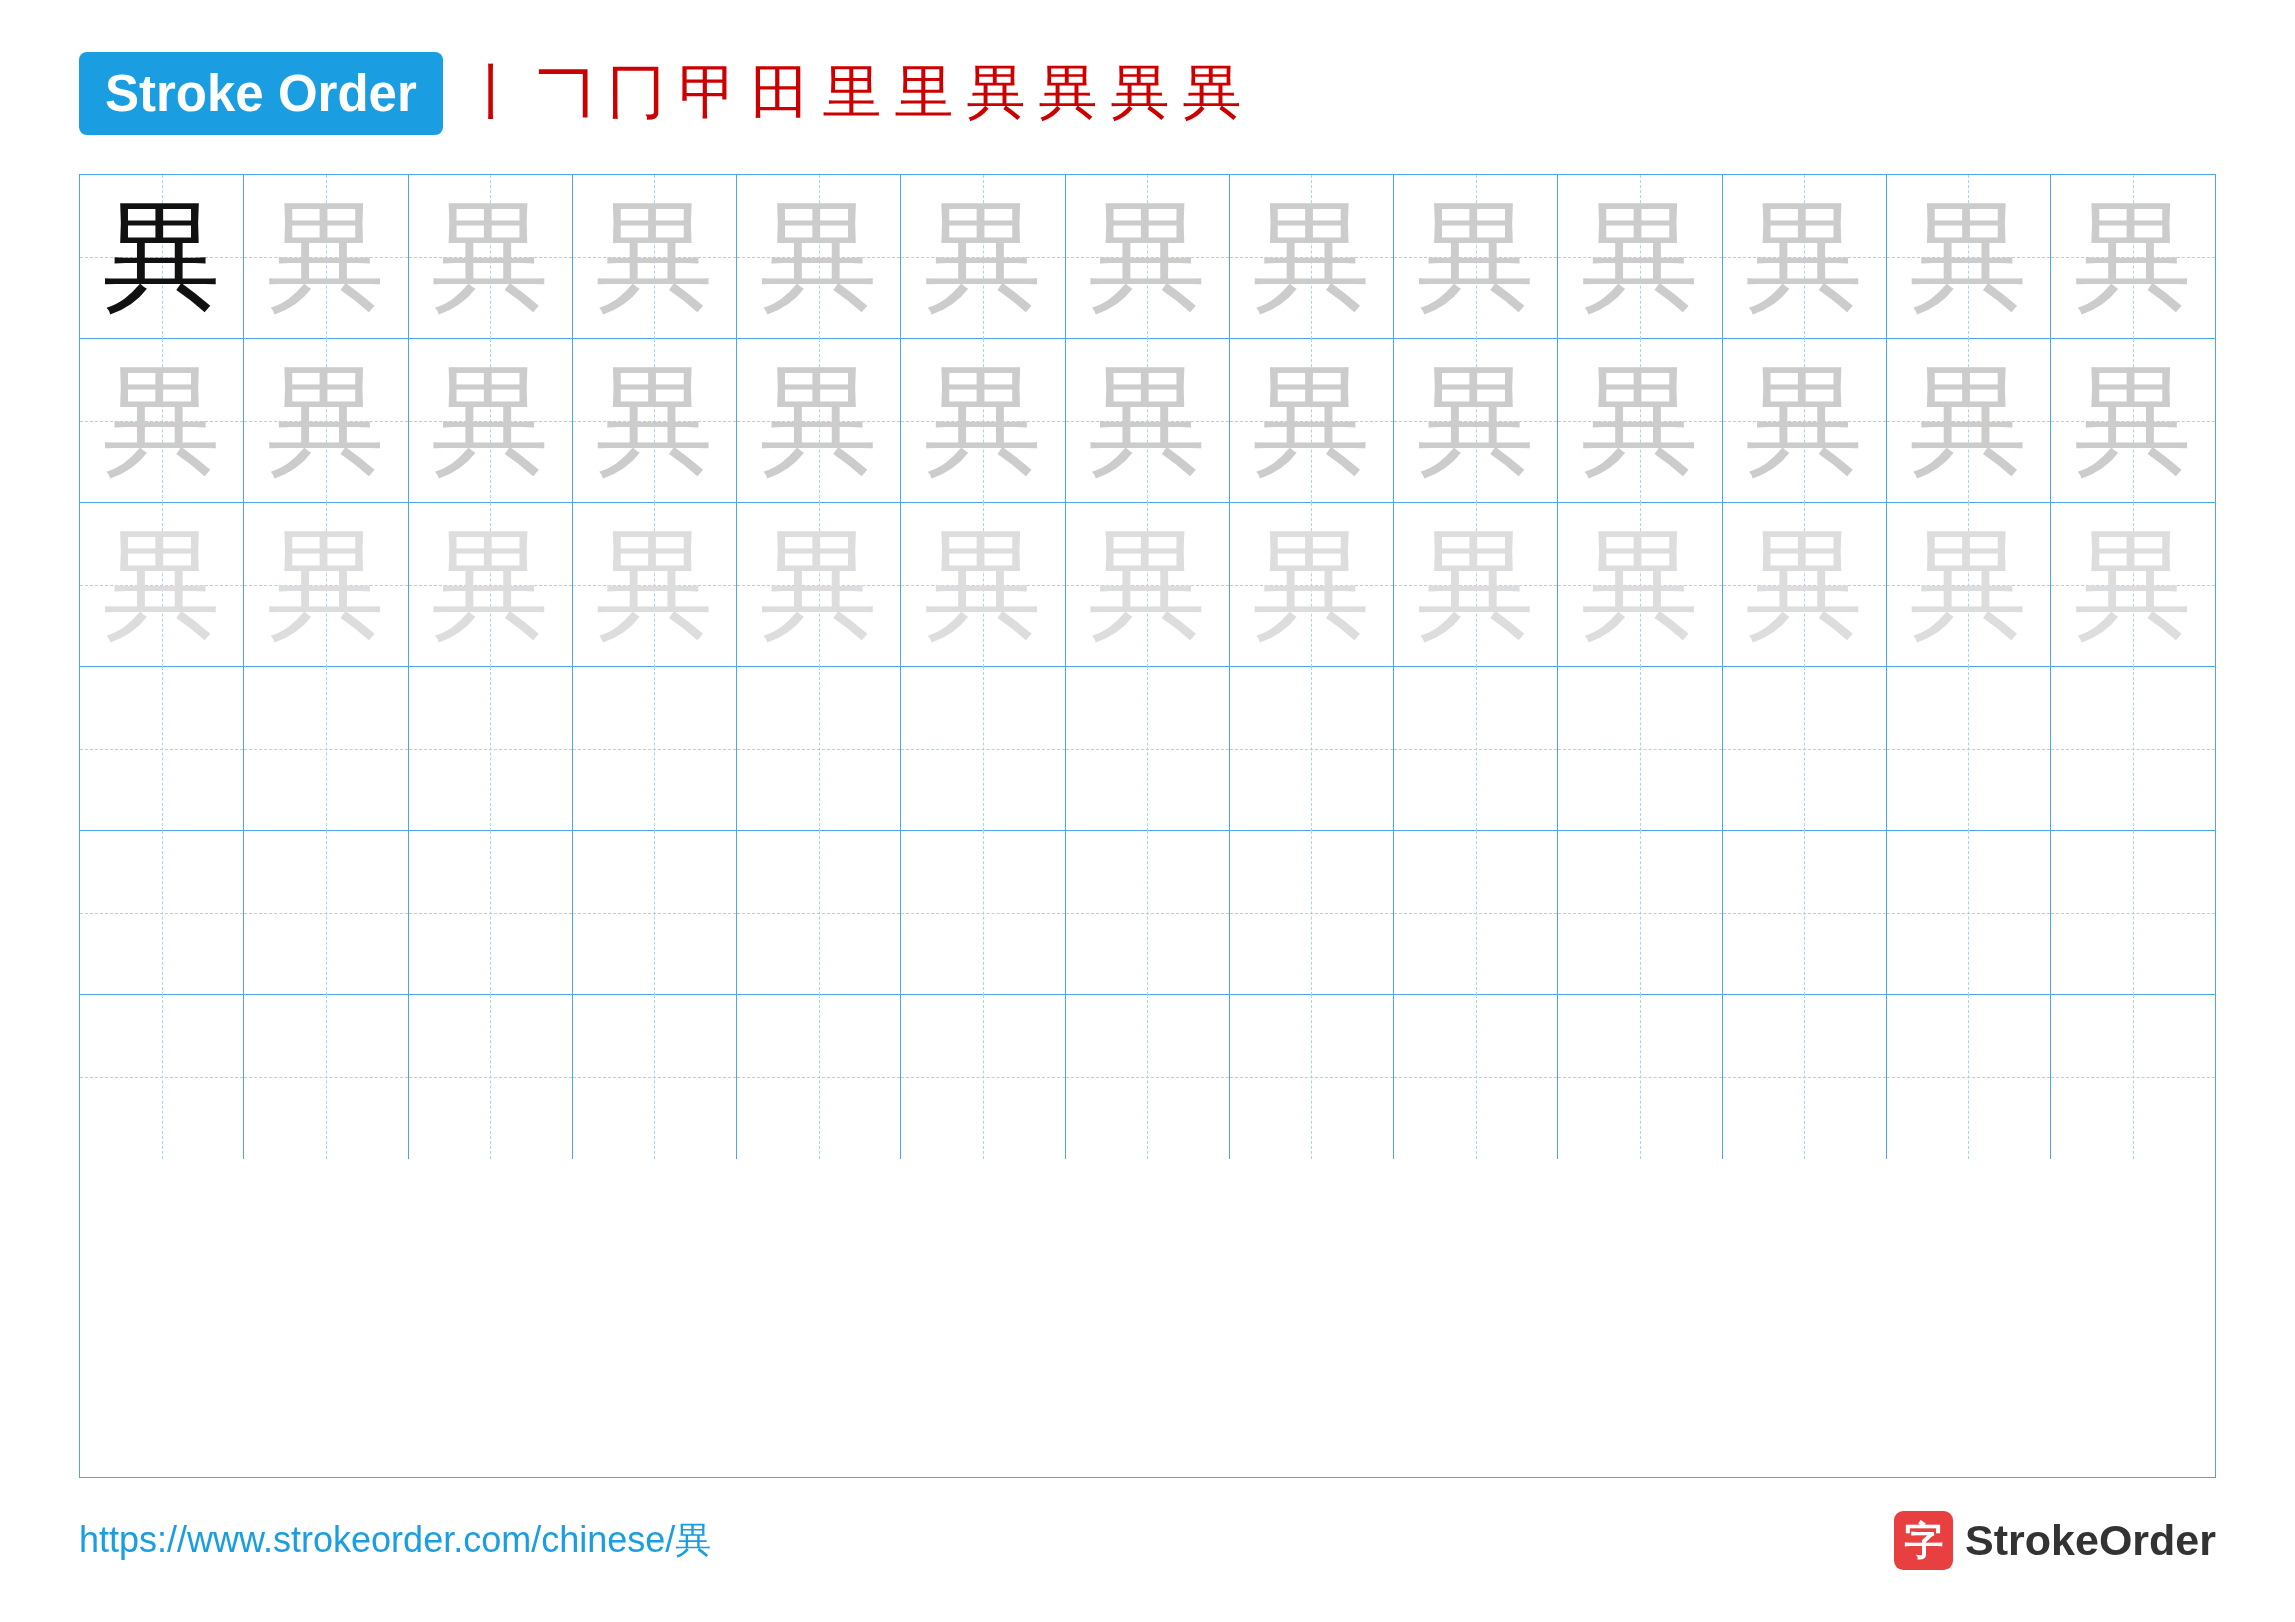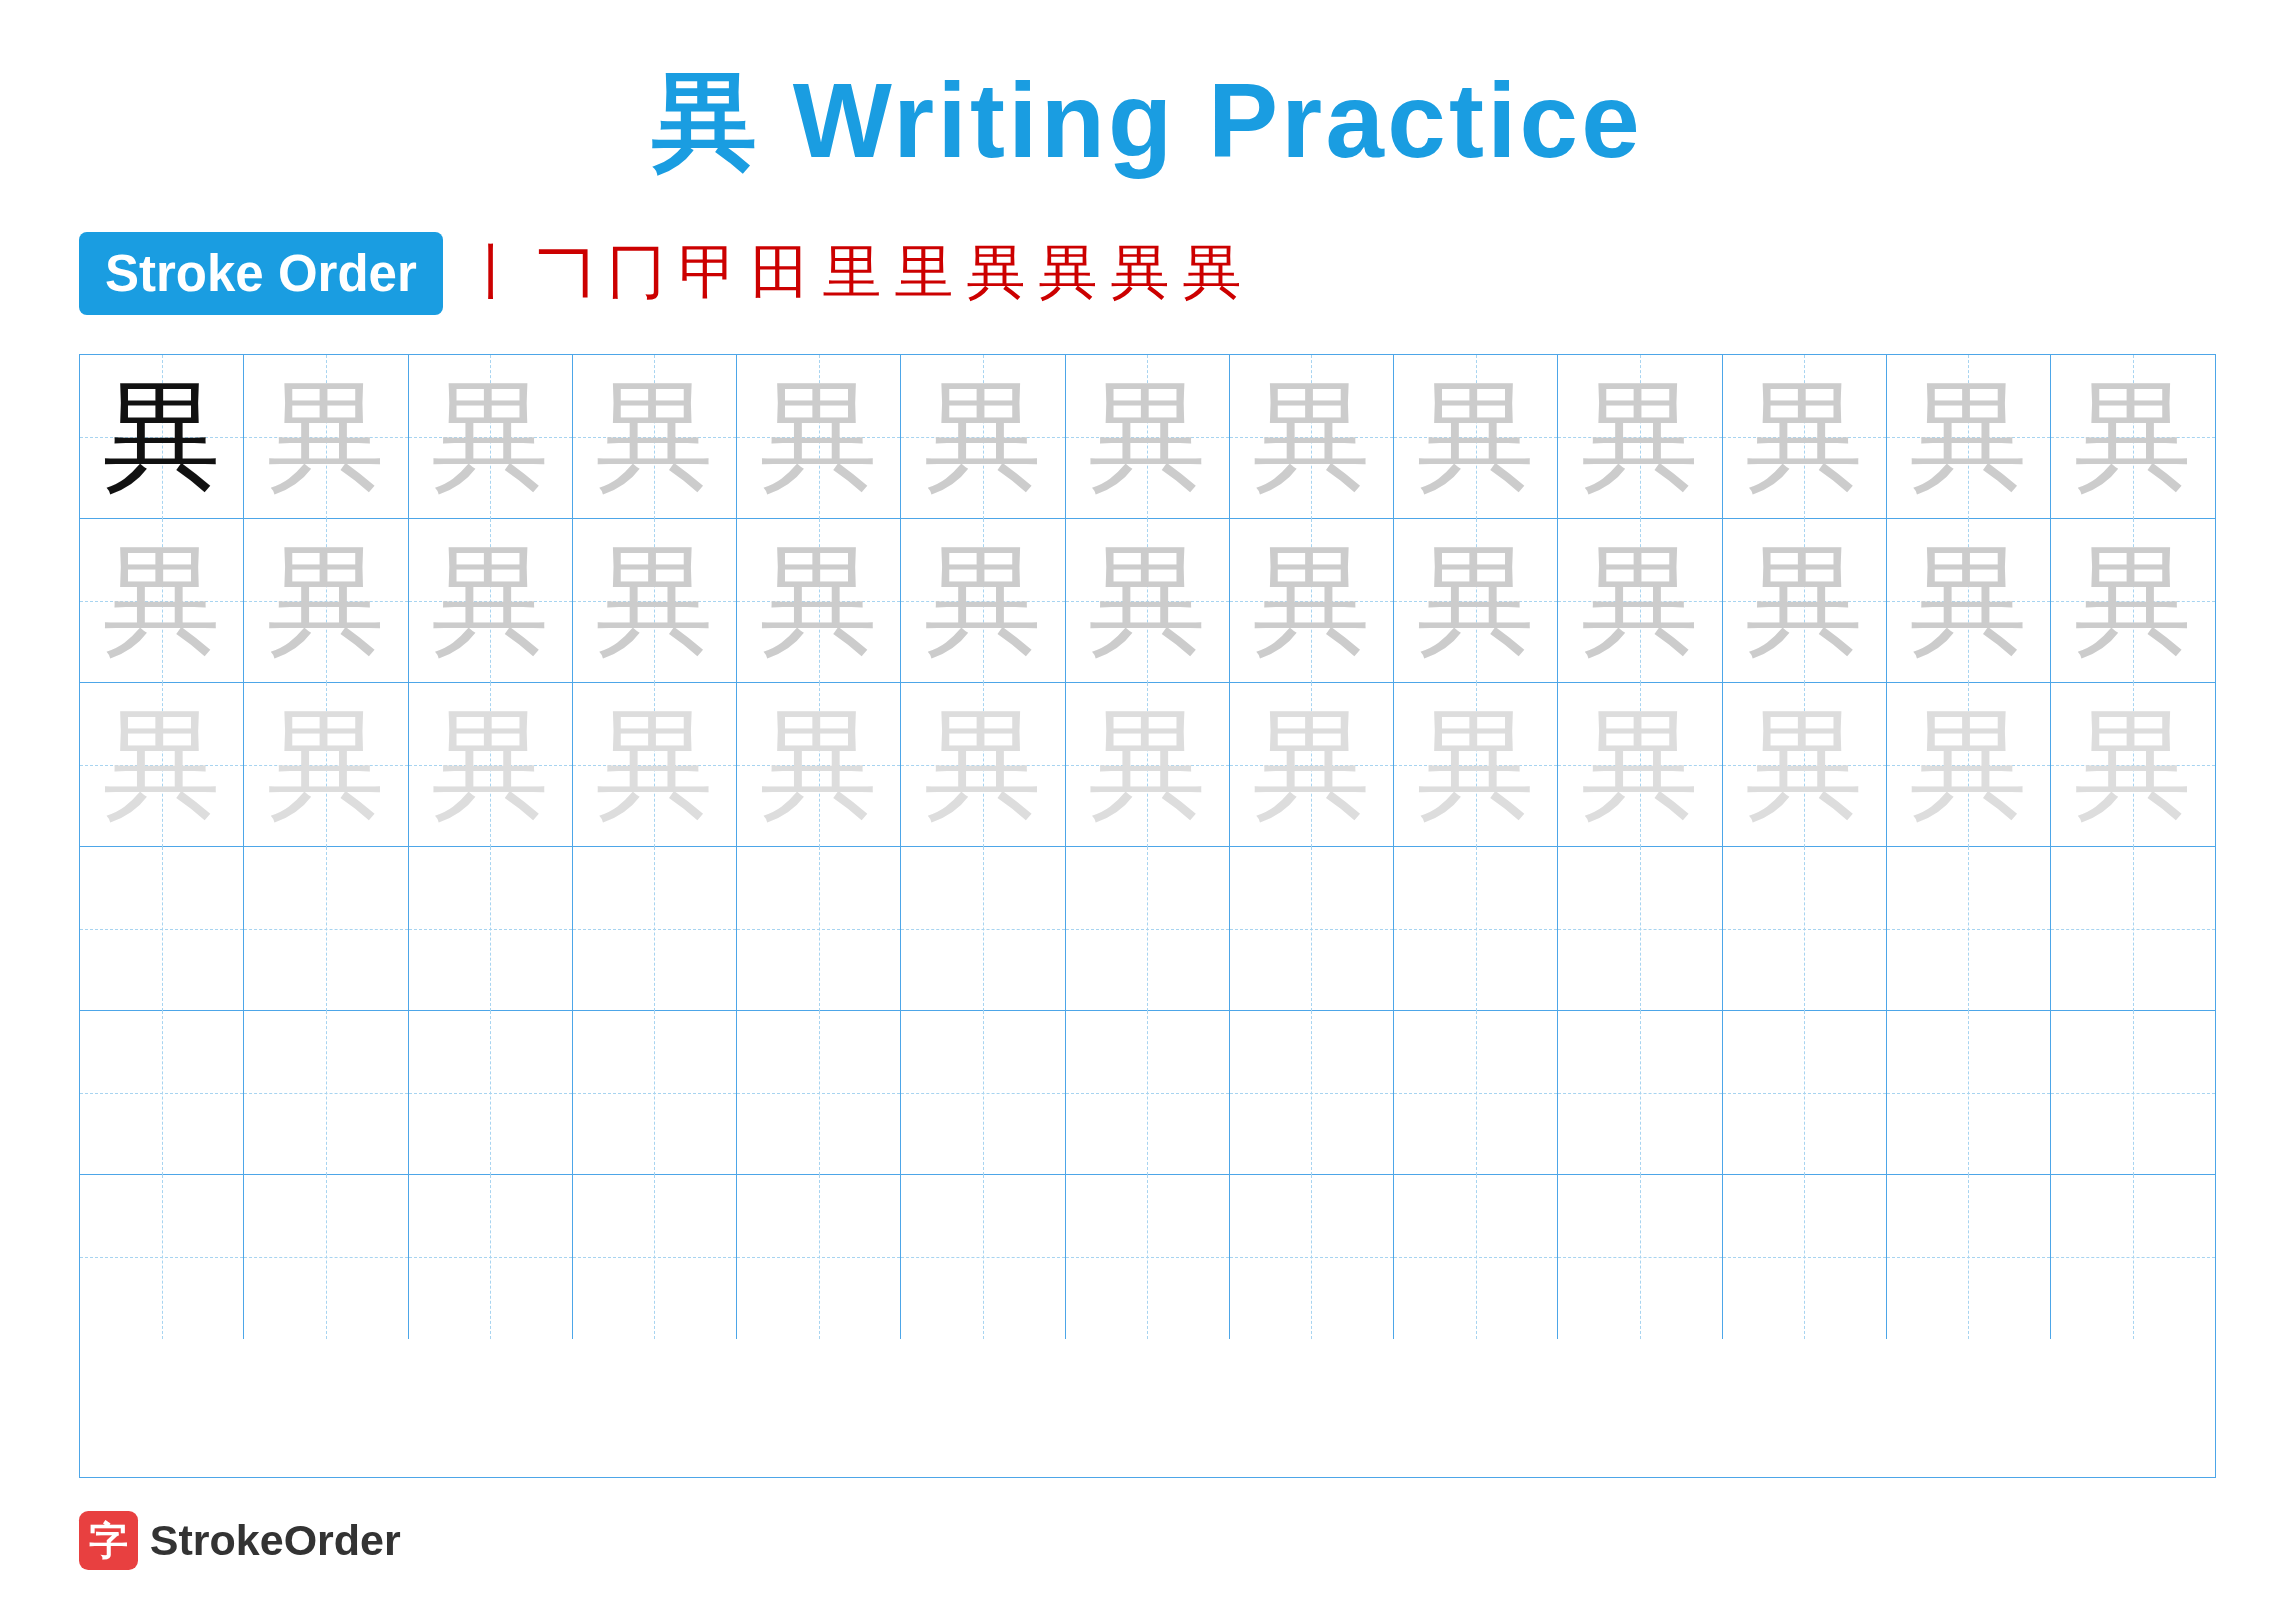--- a/index.html
+++ b/index.html
@@ -168,23 +168,20 @@
       color: white;
       font-size: 39px;
       font-weight: bold;
     }
   </style>
 </head>
 <body>
 
 <div class="page">
 
-  <div class="title">
-    <span style="color:#1a9de1;">異</span><span> Writing Practice</span>
-  </div>
 
   <div class="stroke-order-row">
     <div class="stroke-order-badge">Stroke Order</div>
     <div class="stroke-sequence">
       <span class="stroke-seq-item">丨</span>
       <span class="stroke-seq-item">𠃍</span>
       <span class="stroke-seq-item">冂</span>
       <span class="stroke-seq-item">甲</span>
       <span class="stroke-seq-item">田</span>
       <span class="stroke-seq-item">里</span>
@@ -367,20 +364,21 @@
       <div class="grid-cell" style="height: 164px; min-height: 164px; max-height: 164px;"></div>
       <div class="grid-cell" style="height: 164px; min-height: 164px; max-height: 164px;"></div>
       <div class="grid-cell" style="height: 164px; min-height: 164px; max-height: 164px;"></div>
       <div class="grid-cell" style="height: 164px; min-height: 164px; max-height: 164px;"></div>
       <div class="grid-cell" style="height: 164px; min-height: 164px; max-height: 164px;"></div>
       <div class="grid-cell" style="height: 164px; min-height: 164px; max-height: 164px;"></div>
     </div>
   </div>
 
   <div class="footer">
+    <span class="footer-url">https://www.strokeorder.com/chinese/異</span>
     <div class="footer-logo">
       <div class="logo-icon">
         <span>字</span>
       </div>
       <span>StrokeOrder</span>
     </div>
   </div>
 
 </div>
 

